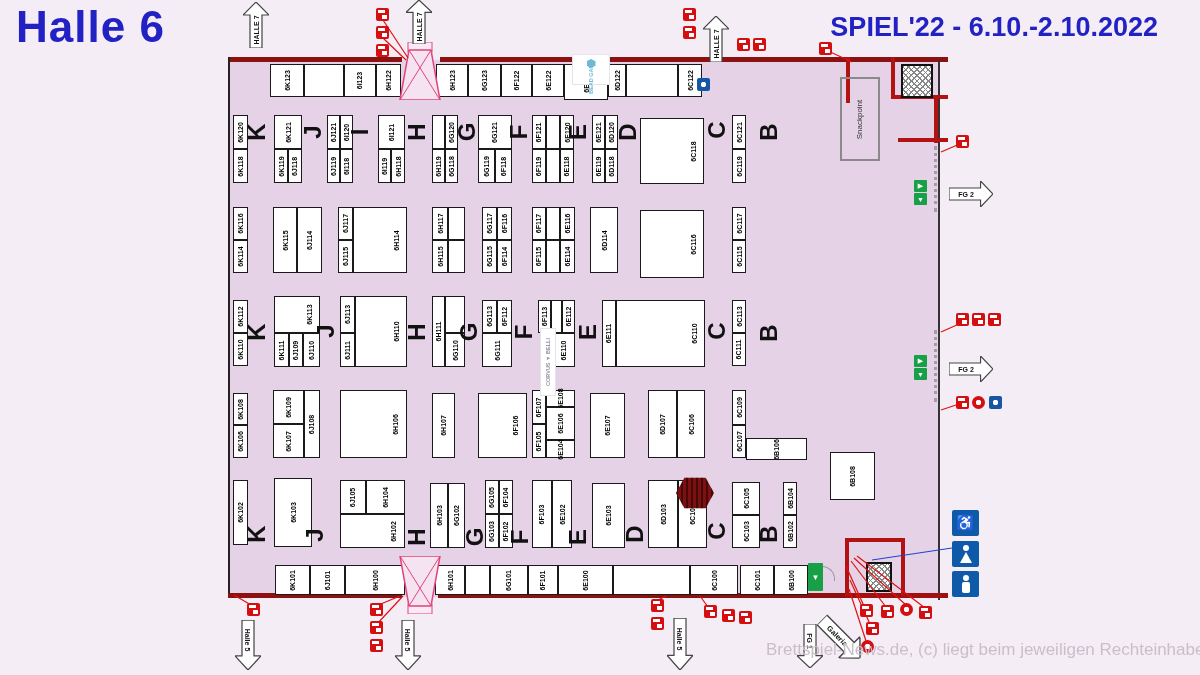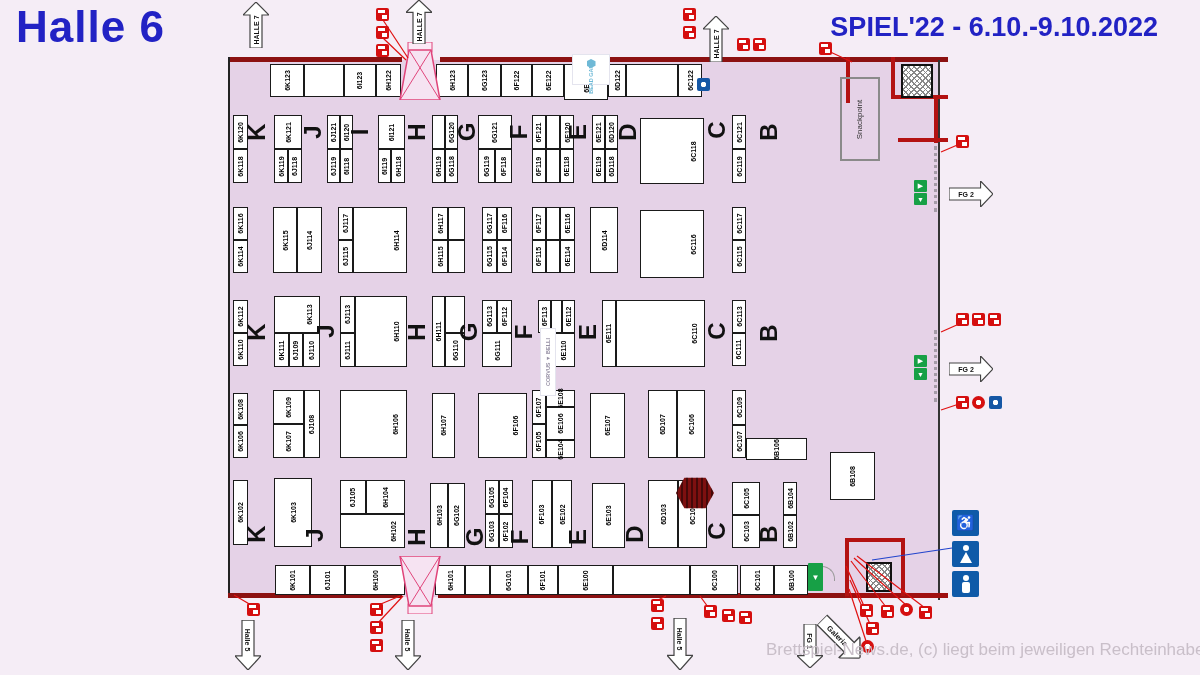--- a/index.html
+++ b/index.html
@@ -64,21 +64,21 @@
   .gate{position:absolute;width:48px;height:58px;z-index:3}
   .scallop{position:absolute;width:0;border-left:3px dotted #a59ca8;z-index:2}
   .arc{position:absolute;border:1.5px solid #999;border-bottom:none;z-index:2;
        border-radius:14px 14px 0 0;background:transparent}
   #lines{position:absolute;inset:0;z-index:4;pointer-events:none}
 </style>
 </head>
 <body>
 
 <div id="title">Halle 6</div>
-<div id="event">SPIEL'22 - 6.10.-9.10.2022</div>
+<div id="event">SPIEL'22 - 6.10.-2.10.2022</div>
 
 <div class="floor"></div>
 
 <div class="wall" style="left:228px;top:57px;width:174px;height:5px;background:#8c1111"></div>
 <div class="wall" style="left:440px;top:57px;width:508px;height:5px;background:#8c1111"></div>
 <div class="wall" style="left:228px;top:57px;width:2px;height:540px;background:#222"></div>
 <div class="wall" style="left:938px;top:60px;width:2px;height:540px;background:#333"></div>
 <div class="wall" style="left:228px;top:593px;width:174px;height:5px;background:#8c1111"></div>
 <div class="wall" style="left:438px;top:593px;width:412px;height:5px;background:#8c1111"></div>
 <div class="wall" style="left:845px;top:593px;width:103px;height:5px;background:#a01010"></div>

